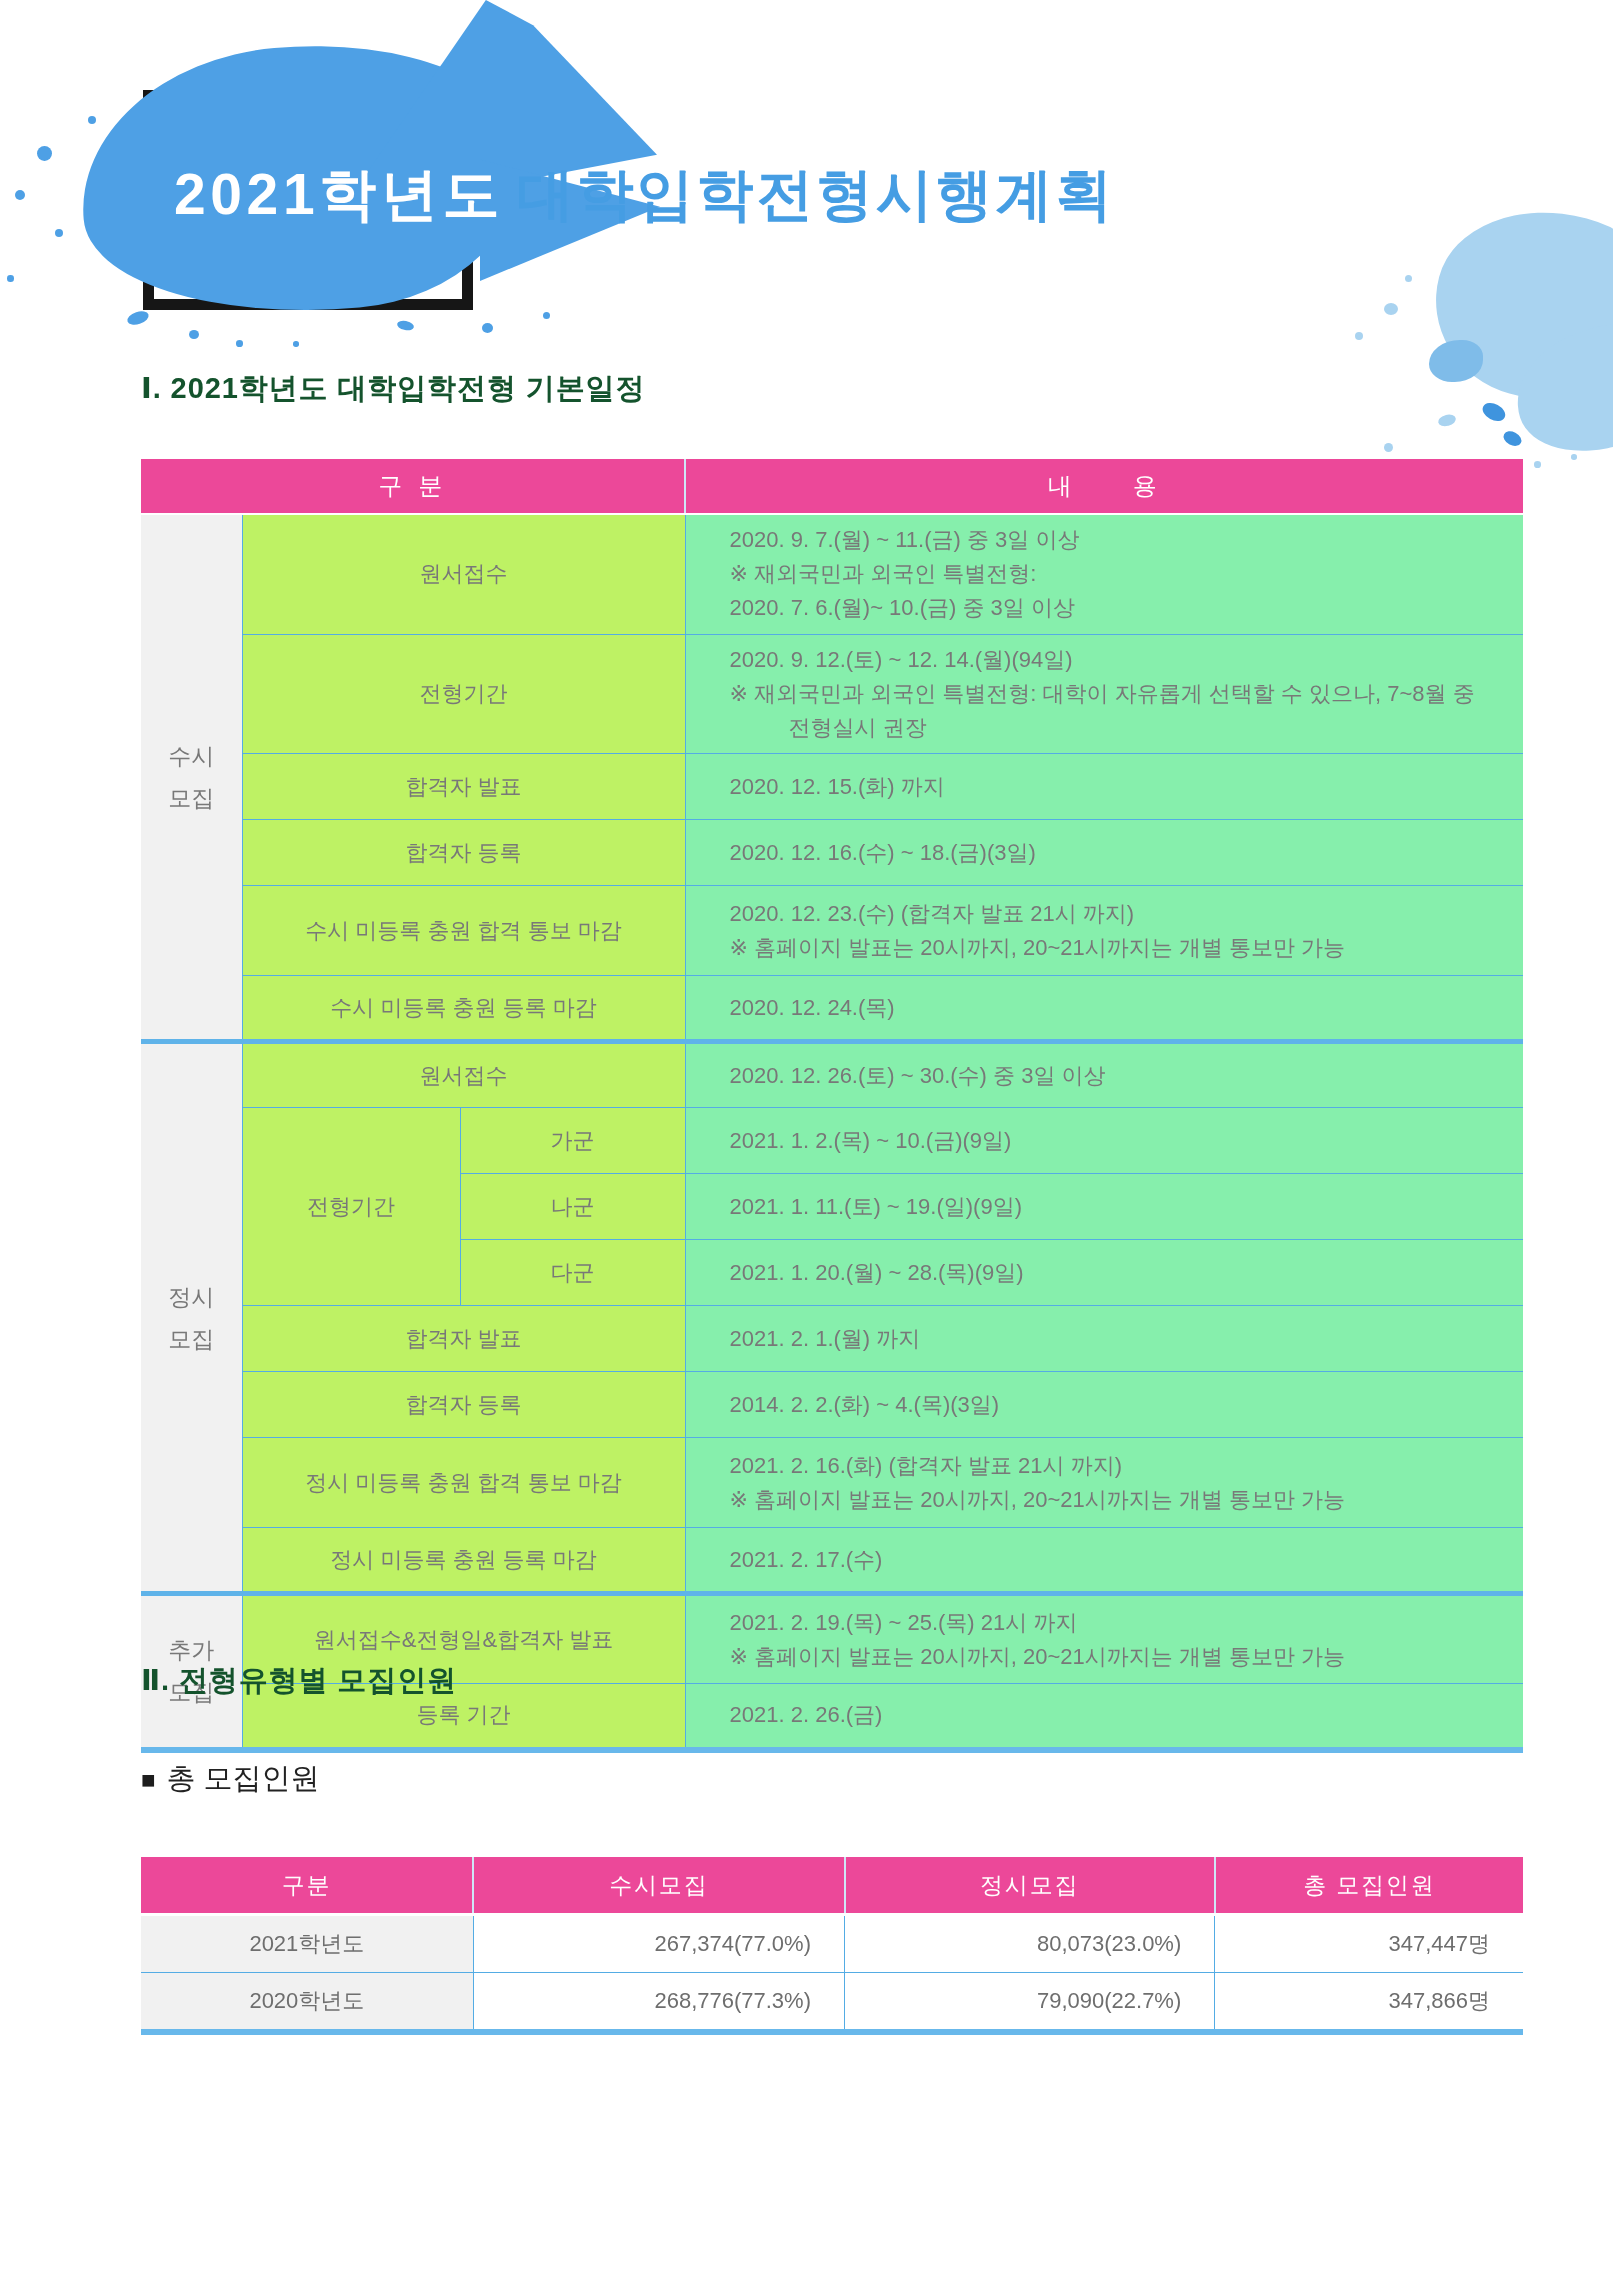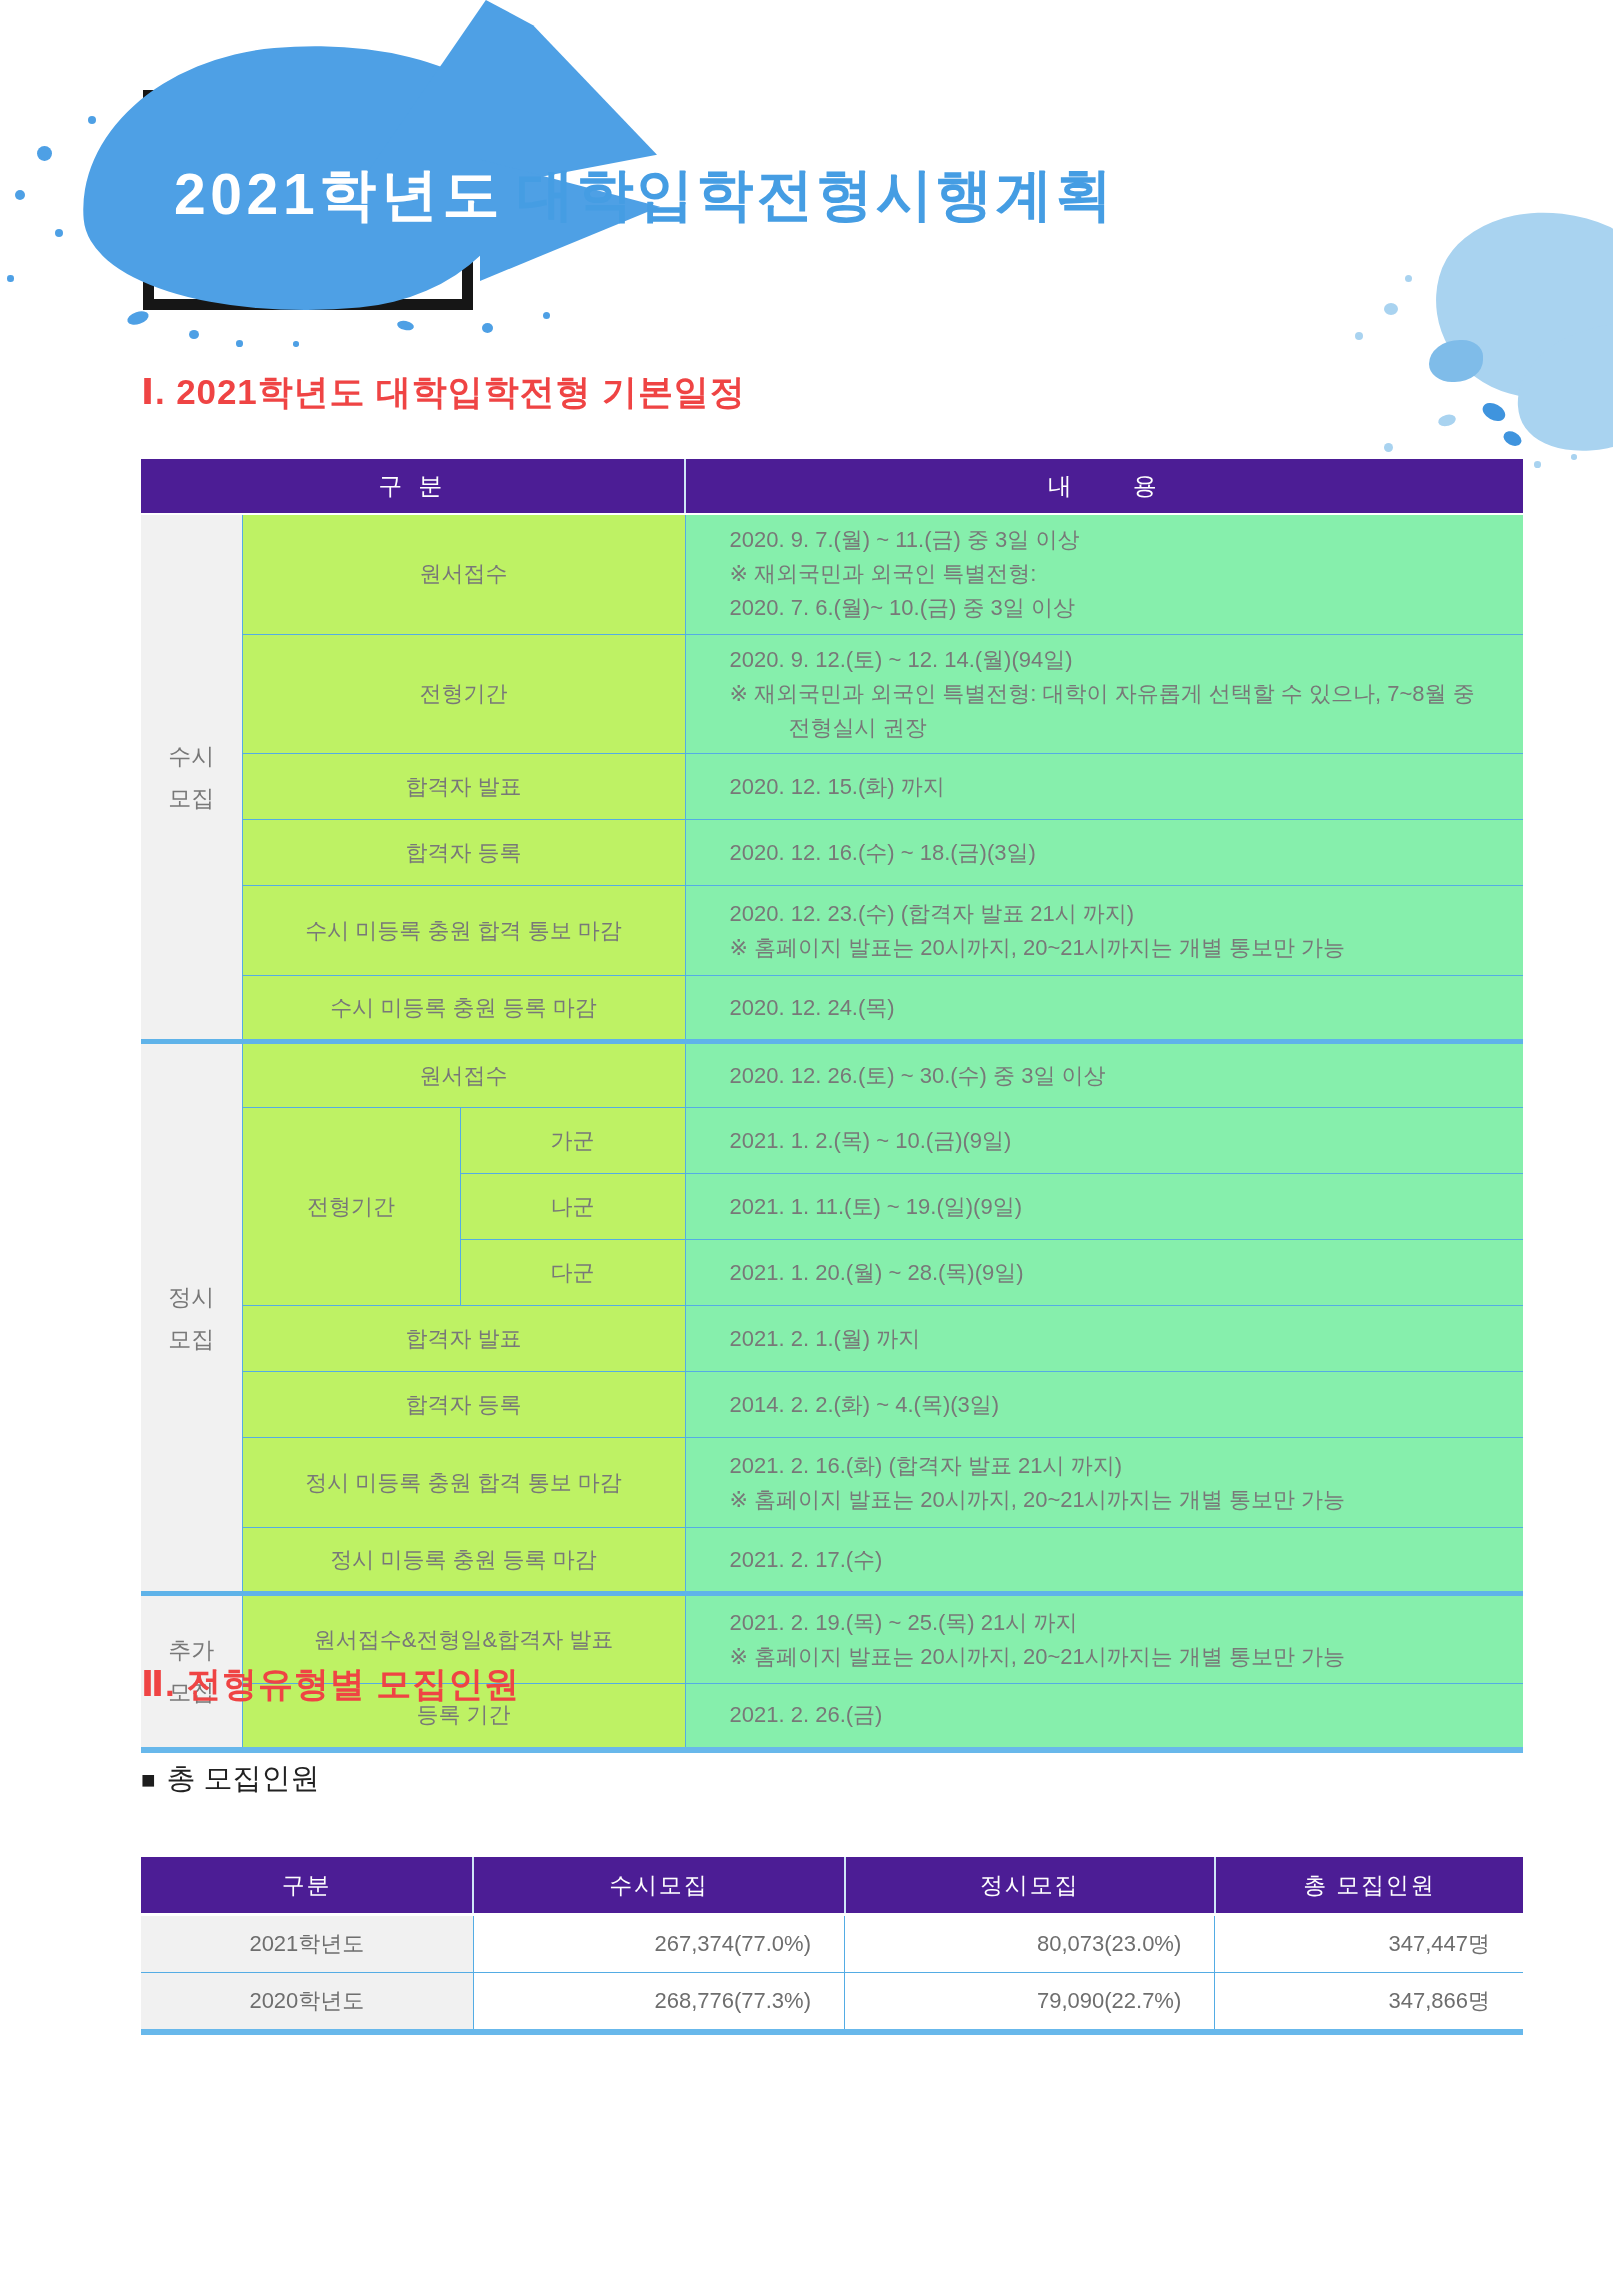--- a/index.html
+++ b/index.html
@@ -18,31 +18,31 @@
   #tr-splash-1{left:1435px;top:214px;width:245px;height:189px;border-radius:52% 48% 60% 40% / 50% 55% 45% 50%;transform:rotate(15deg);}
   #tr-splash-2{left:1515px;top:328px;width:175px;height:120px;border-radius:50% 50% 45% 55% / 55% 45% 50% 50%;transform:rotate(-18deg);}
   #tr-med{left:1429px;top:340px;width:54px;height:42px;background:#7FBCE9;border-radius:60% 40% 55% 45%;}
   .ddot{border-radius:50%;background:#3F94DE;}
   .ldot{border-radius:50%;background:#A9D3F0;}
 
   #year-badge{left:174px;top:157px;font-size:57px;font-weight:700;color:#ffffff;letter-spacing:4.6px;}
   #doc-title{left:517px;top:157px;font-size:57px;font-weight:700;color:#459DE3;letter-spacing:2.8px;}
 
   
-  .sec-h{position:absolute;left:141px;font-size:35px;font-weight:700;color:#ef4444;letter-spacing:0.9px;}
+  .sec-h{position:absolute;left:141px;font-size:29px;font-weight:700;color:#14532d;letter-spacing:0.9px;}
   #sec1{top:369px;}
   #sec2{top:1661px;}
   #sub-h{position:absolute;left:141px;top:1759px;font-size:29px;color:#222222;}
   #sub-h .bullet{font-size:24px;color:#1d1d1d;margin-right:11px;}
   #unit-label{position:absolute;left:141px;top:1816px;width:1382px;text-align:right;font-size:20px;color:#4a4a4a;}
 
   
   #t1-wrap{position:absolute;left:141px;top:459px;width:1382px;}
   table{border-collapse:collapse;table-layout:fixed;width:1382px;}
-  th{background:#4c1d95;color:#fff;font-weight:400;}
+  th{background:#ec4899;color:#fff;font-weight:400;}
   .t1 th{height:52px;font-size:24px;letter-spacing:4.6px;border-bottom:2.8px solid #ffffff;}
   .t1 th.h1{border-right:2.8px solid #CFE6F7;}
   .t1 td{border-top:1.8px solid #54ACE4;vertical-align:middle;}
   .t1 tr.nt td{border-top:none;}
   .t1 td.grp{background:#F1F1F1;text-align:center;color:#787878;font-size:23px;}
   .t1 td.grp div{line-height:42px;}
   .t1 td.lbl,.t1 td.sub{background:#bef264;border-left:1.8px solid #54ACE4;text-align:center;color:#787878;font-size:22px;padding:5.5px 7.4px;}
   .t1 td.cnt{background:#86efac;border-left:1.8px solid #54ACE4;padding:8.3px 22px 8.3px 44px;color:#787878;font-size:22px;}
   .line{line-height:34px;}
   .indent{padding-left:59px;}

